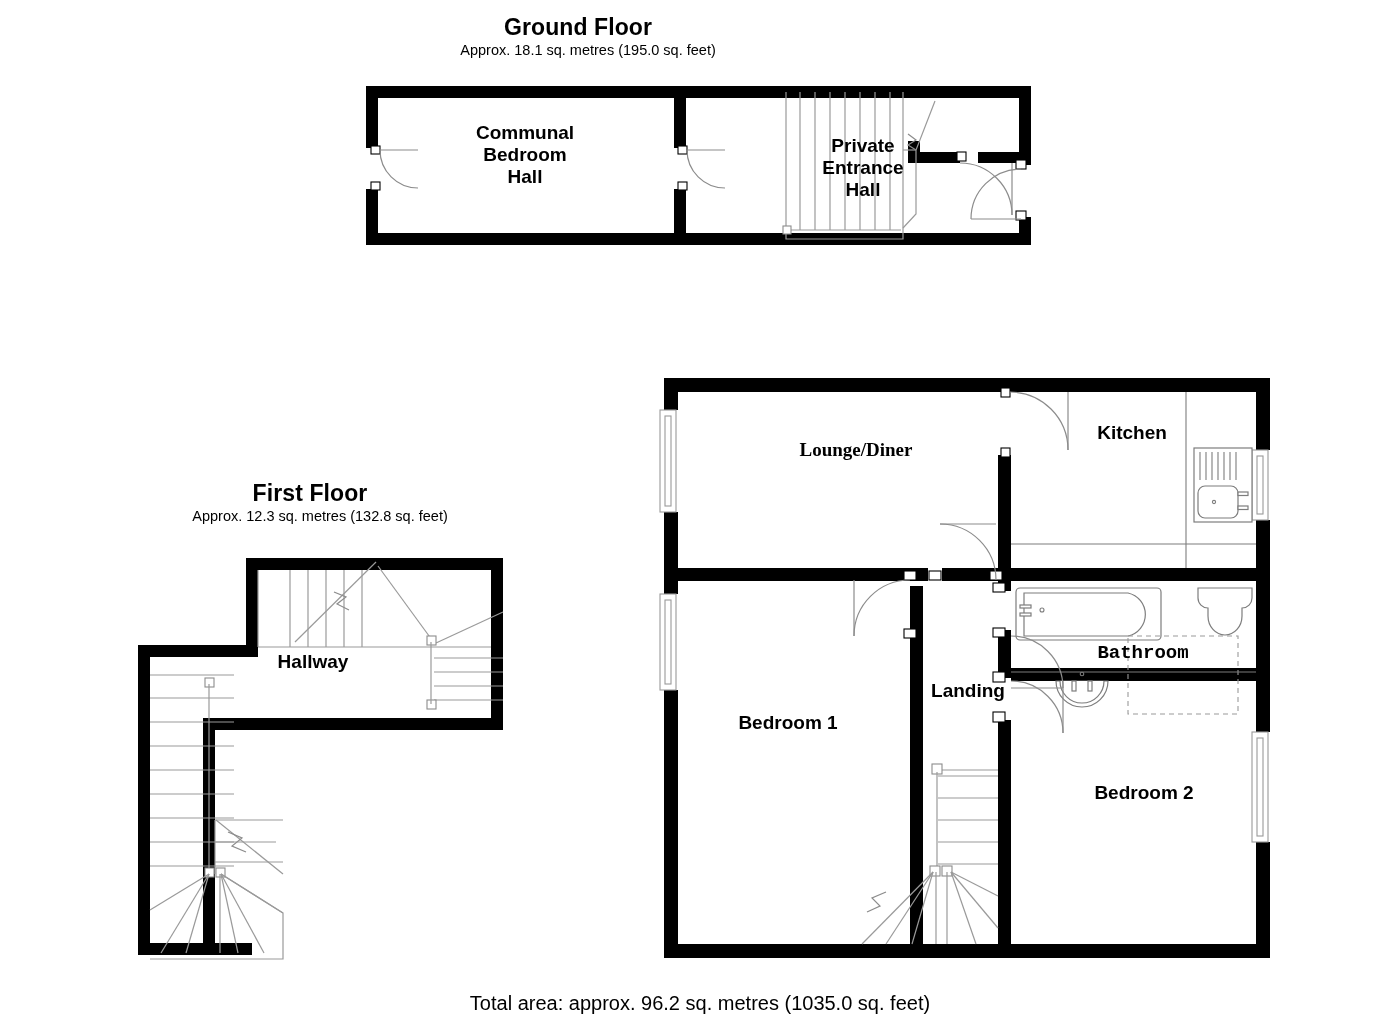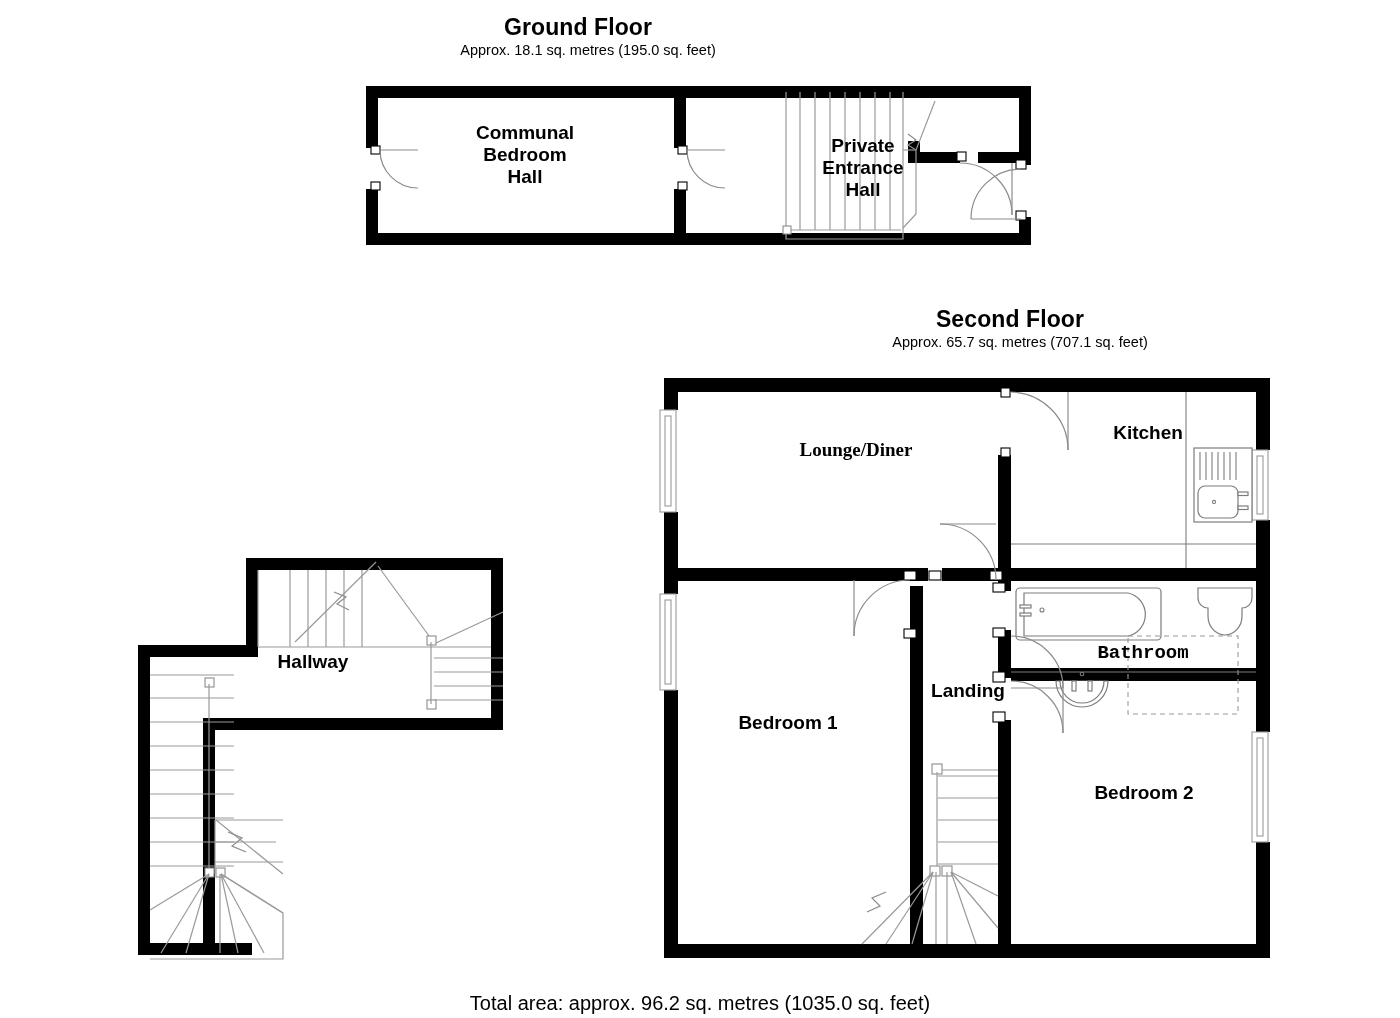--- a/index.html
+++ b/index.html
@@ -153,20 +153,24 @@
     <div class="room-label" style="left:525px; top:155px;">Communal
 Bedroom
 Hall</div>
     <div class="room-label" style="left:816px; top:168px;margin-left:47px;">Private
 Entrance
 Hall</div>
   </div>
 
   <div class="floor-block" style="left:0; top:470px; width:620px; height:520px;">
 
+    <div class="floor-heading" style="top:10px; width:620px;">
+      <div class="floor-title">First Floor</div>
+      <div class="floor-subtitle">Approx. 12.3 sq. metres (132.8 sq. feet)</div>
+    </div>
 
     <svg class="plan" width="620" height="520">
 
       <rect class="wall" x="246" y="88" width="257" height="12"></rect>
       <rect class="wall" x="246" y="88" width="12" height="99"></rect>
 
       <rect class="wall" x="491" y="88" width="12" height="172"></rect>
 
       <rect class="wall" x="138" y="175" width="120" height="12"></rect>
 
@@ -235,24 +239,20 @@
       <path class="stair-line" d="M 216 350 L 283 404"></path>
 
       <path class="arrow" d="M 228 362 L 242 368 L 232 376 L 246 382"></path>
     </svg>
 
     <div class="room-label" style="left:313px; top:192px;">Hallway</div>
   </div>
 
   <div class="floor-block" style="left:620px; top:300px; width:780px; height:680px;">
 
-    <div class="floor-heading" style="top:6px; width:780px;">
-      <div class="floor-title">Second Floor</div>
-      <div class="floor-subtitle">Approx. 65.7 sq. metres (707.1 sq. feet)</div>
-    </div>
 
     <svg class="plan" width="780" height="680">
 
       <rect class="wall" x="44" y="78" width="606" height="14"></rect>
 
       <rect class="wall" x="44" y="644" width="606" height="14"></rect>
 
       <rect class="wall" x="44" y="78" width="14" height="32"></rect>
       <rect class="wall" x="44" y="212" width="14" height="82"></rect>
       <rect class="wall" x="44" y="390" width="14" height="268"></rect>
@@ -397,21 +397,21 @@
         <path class="stair-line" d="M 313 572 L 292 644"></path>
         <path class="stair-line" d="M 331 572 L 378 596"></path>
         <path class="stair-line" d="M 331 572 L 378 628"></path>
         <path class="stair-line" d="M 331 572 L 356 644"></path>
 
         <path class="arrow" d="M 247 612 L 260 606 L 252 598 L 266 592"></path>
       </g>
     </svg>
 
     <div class="room-label" style="left:236px; top:150px;font-family:Liberation Serif, serif;">Lounge/Diner</div>
-    <div class="room-label" style="left:528px; top:133px;">Kitchen</div>
+    <div class="room-label" style="left:512px; top:133px;">Kitchen</div>
     <div class="room-label" style="left:523px; top:353px;font-family:Liberation Mono, monospace;">Bathroom</div>
     <div class="room-label" style="left:348px; top:391px;">Landing</div>
     <div class="room-label" style="left:168px; top:423px;">Bedroom 1</div>
     <div class="room-label" style="left:524px; top:493px;">Bedroom 2</div>
   </div>
 
   <div class="total-area" style="top:992px;">Total area: approx. 96.2 sq. metres (1035.0 sq. feet)</div>
 
 </div>
 

